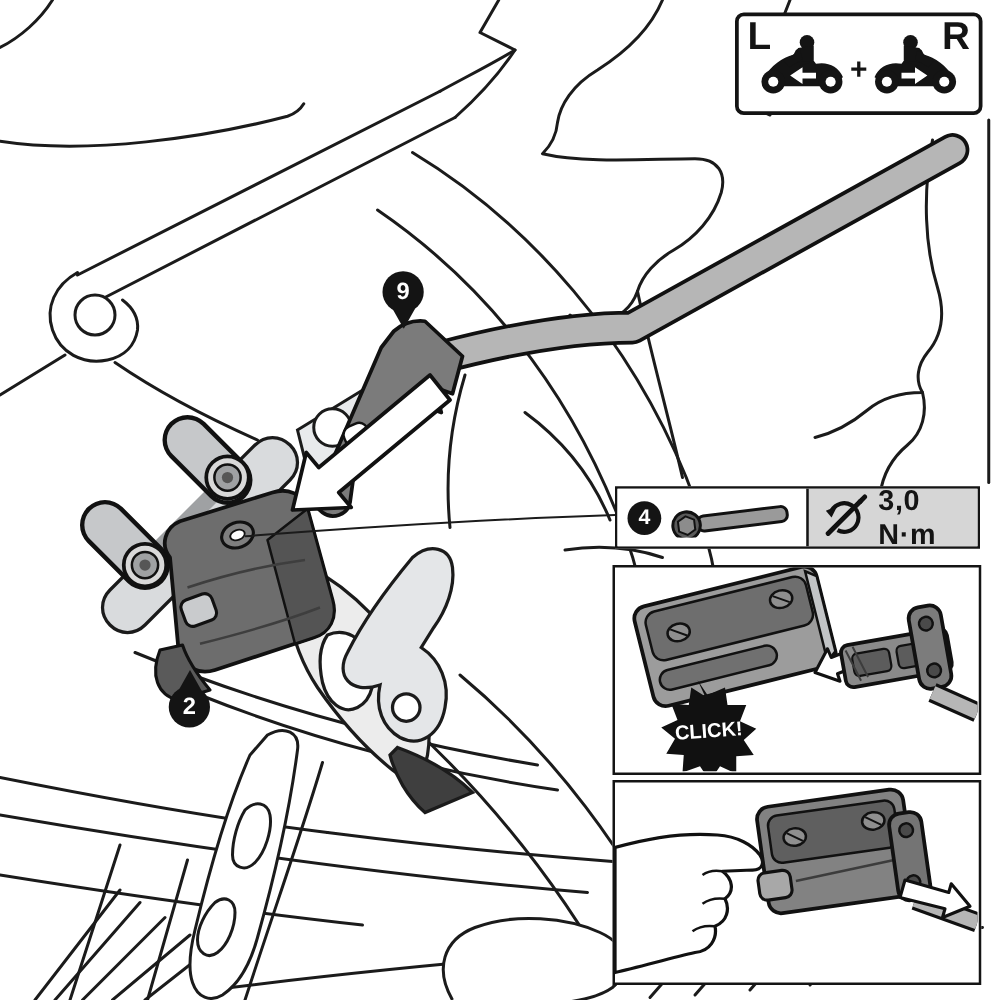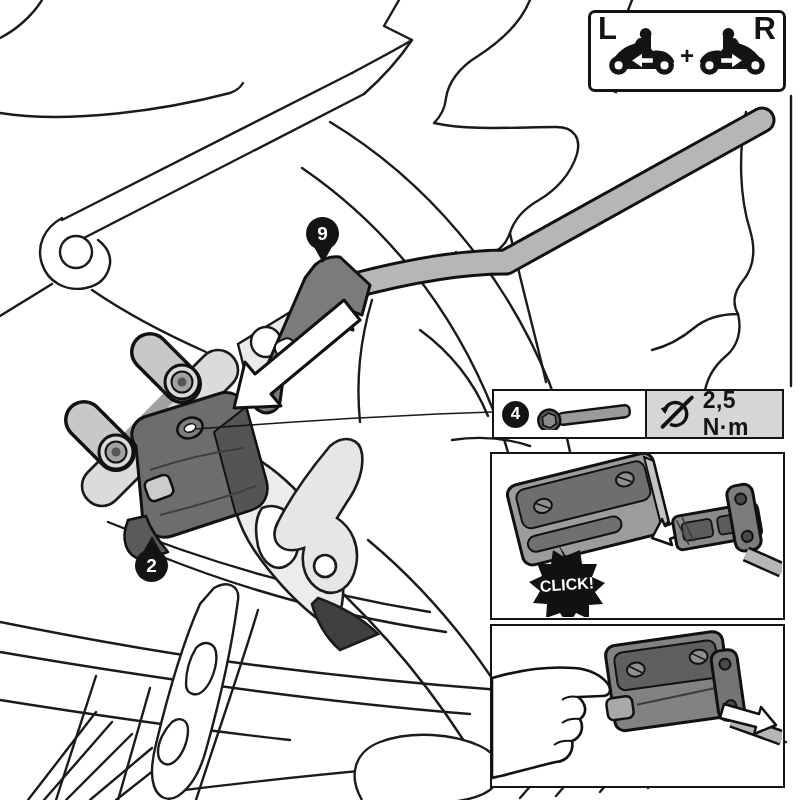--- a/index.html
+++ b/index.html
@@ -203,21 +203,21 @@
       </g>
     </svg>
   </div>
   <div class="cell-spec">
     <svg width="40" height="40" viewBox="0 0 40 40">
       <circle cx="20" cy="20" r="12.5" fill="none" stroke="#111111" stroke-width="3.6" stroke-dasharray="58 21" transform="rotate(-150 20 20)"></circle>
       <polygon points="4,14 14,10 9,20" fill="#111111"></polygon>
       <path d="M34,6 L6,34" stroke="#111111" stroke-width="4.2" stroke-linecap="round"></path>
       <path d="M34,6 L38,2" stroke="#111111" stroke-width="4.2" stroke-linecap="round"></path>
     </svg>
-    <span class="torque-value">2,5 N·m</span>
+    <span class="torque-value">3,0 N·m</span>
   </div>
 </div>
 
 <div id="detail-click" class="overlay-box">
   <svg width="290" height="163" viewBox="0 0 290 163">
     <g transform="translate(22,14) rotate(-14 75 45)">
       <rect x="0" y="0" width="150" height="82" rx="10" stroke="#111111" stroke-width="3" fill="#9c9c9c"></rect>
       <path d="M142,4 L150,10 L150,72 L142,78 Z" fill="#c2c4c6" stroke="#111111" stroke-width="2"></path>
       <rect x="8" y="6" width="132" height="40" rx="9" stroke="#111111" stroke-width="2" fill="#6e6e6e"></rect>
       <ellipse cx="32" cy="27" rx="9" ry="7" fill="#8f8f8f" stroke="#111111" stroke-width="2"></ellipse>

